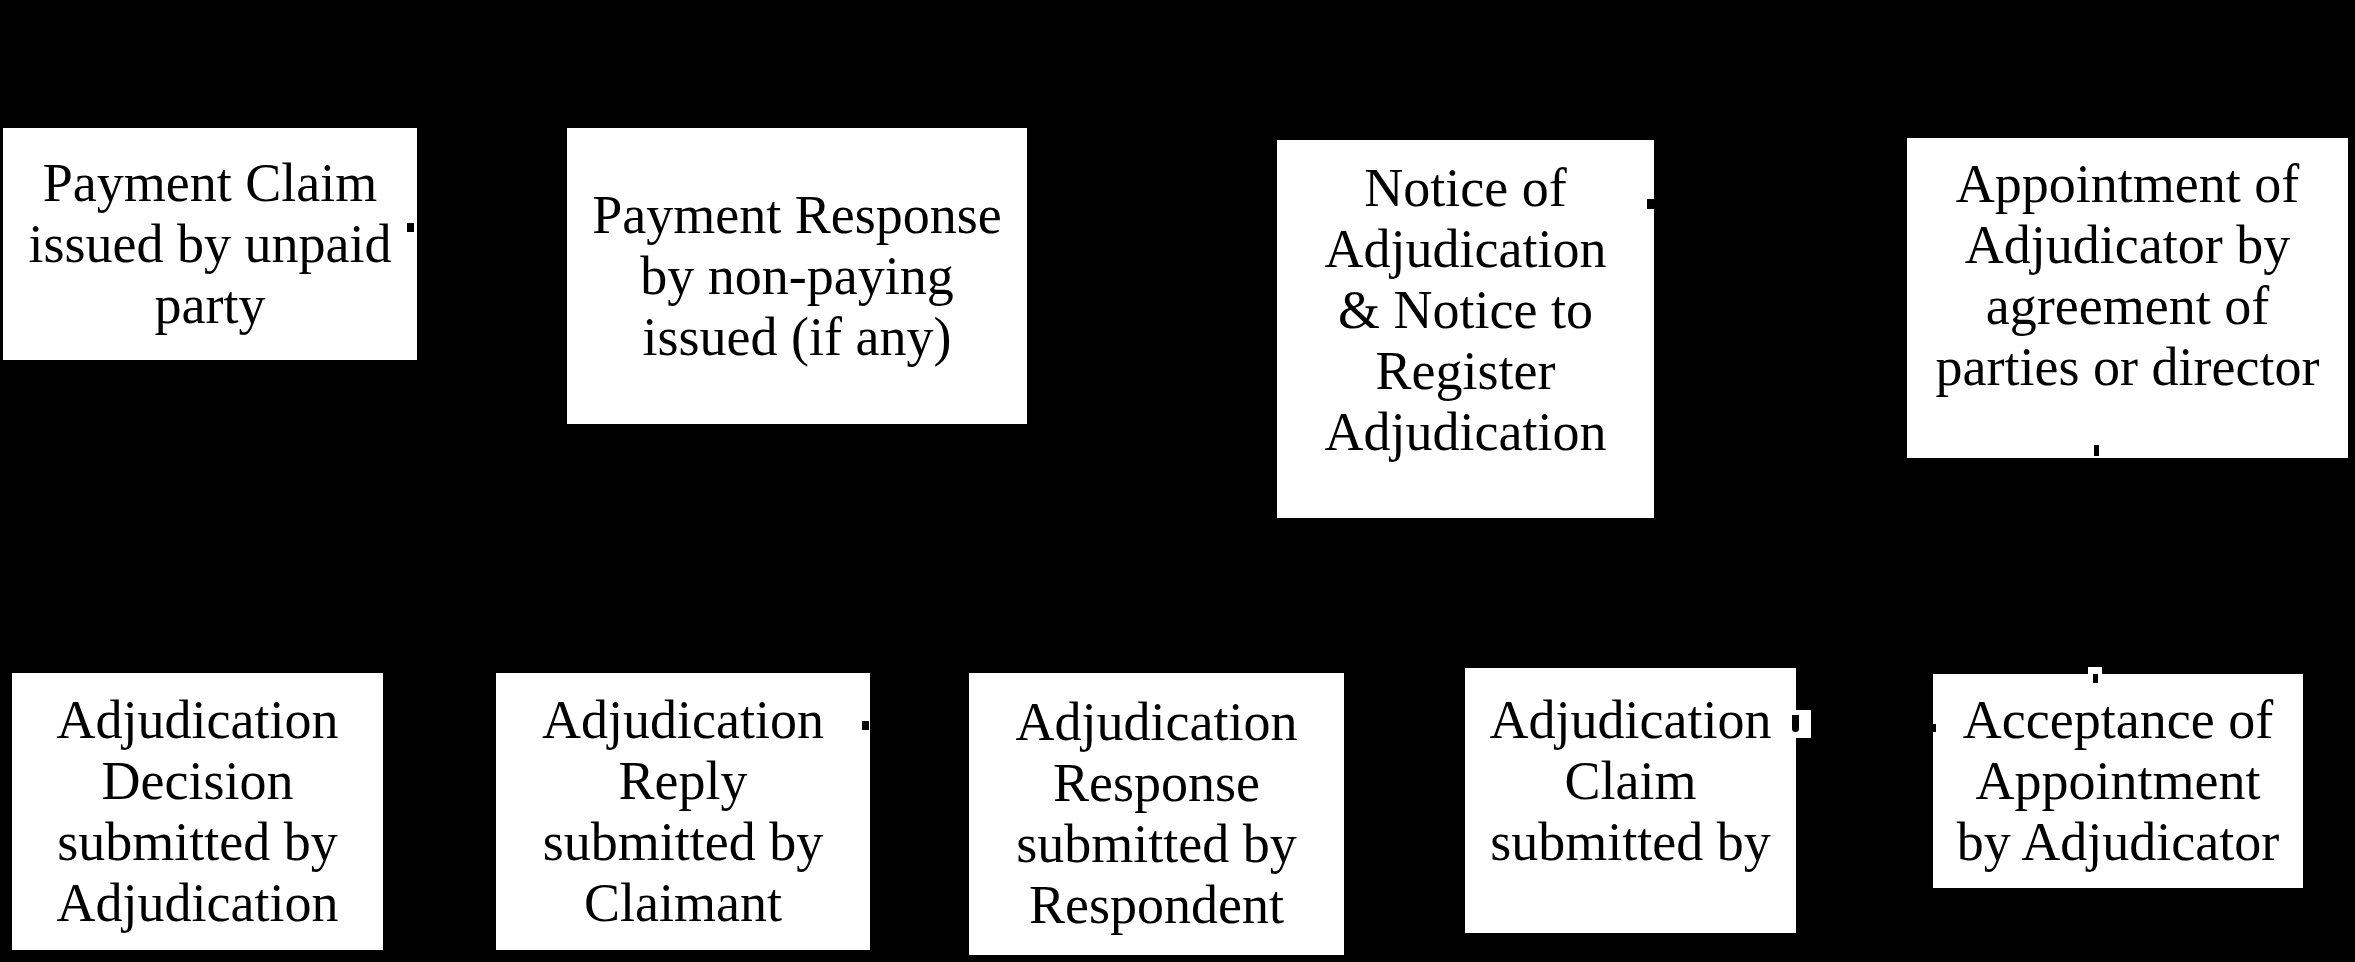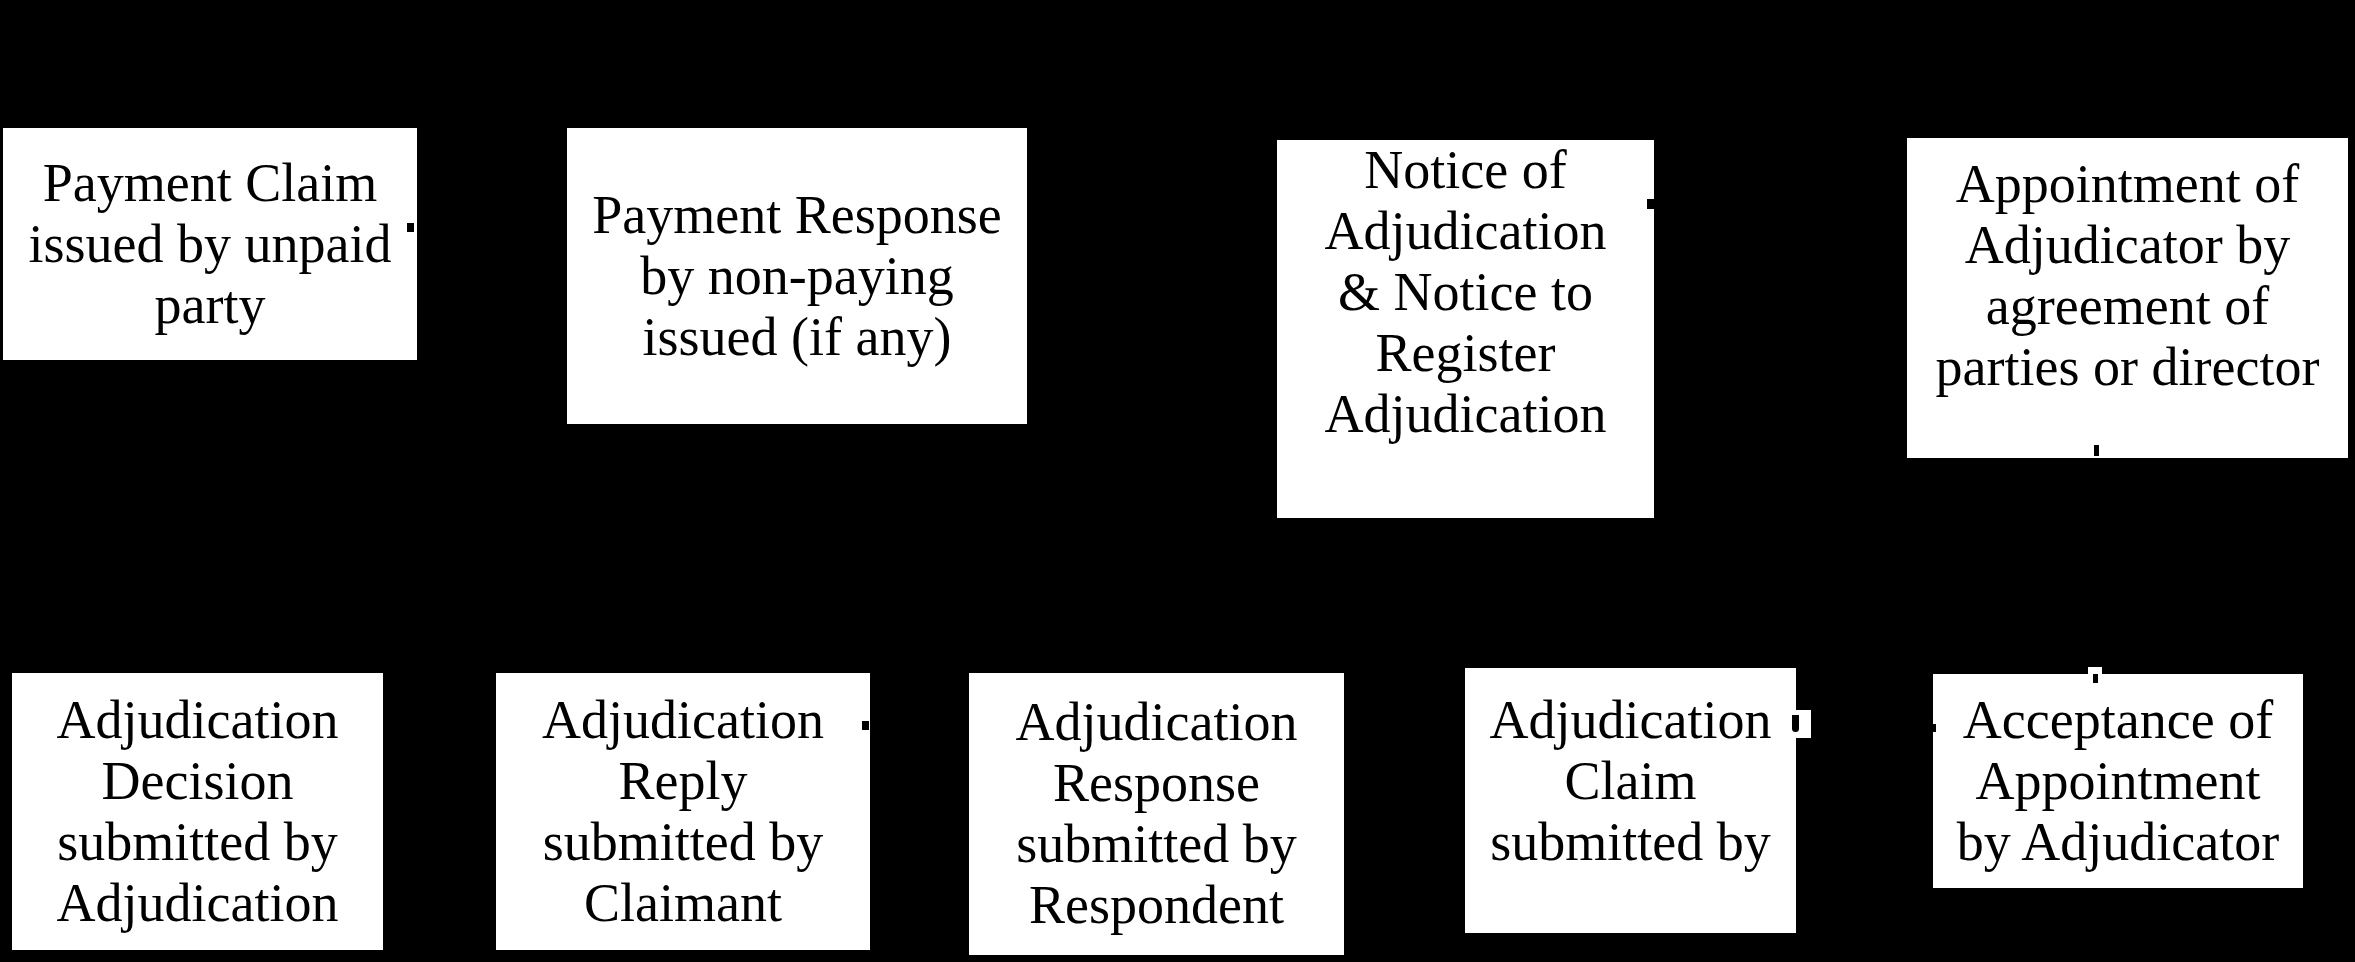--- a/index.html
+++ b/index.html
@@ -29,21 +29,21 @@
     box-sizing: border-box;
   }
   .flow-box.align-top {
     justify-content: flex-start;
   }
   .line { white-space: nowrap; }
 
   
   #box-t1 { left: 3px;    top: 128px; width: 414px; height: 232px; }
   #box-t2 { left: 567px;  top: 128px; width: 460px; height: 296px; }
-  #box-t3 { left: 1277px; top: 140px; width: 377px; height: 378px; }
+  #box-t3 { left: 1277px; top: 140px; width: 377px; height: 378px; padding-top: 18px; }
   #box-t4 { left: 1907px; top: 138px; width: 441px; height: 320px; padding-top: 16px; }
   #box-b1 { left: 12px;   top: 673px; width: 371px; height: 277px; }
   #box-b2 { left: 496px;  top: 673px; width: 374px; height: 277px; }
   #box-b3 { left: 969px;  top: 673px; width: 375px; height: 282px; }
   #box-b4 { left: 1465px; top: 668px; width: 331px; height: 265px; padding-top: 22px; }
   #box-b5 { left: 1933px; top: 674px; width: 370px; height: 214px; }
 
   
   .stub { position: absolute; background: #000000; }
   .notch { position: absolute; background: #ffffff; }

